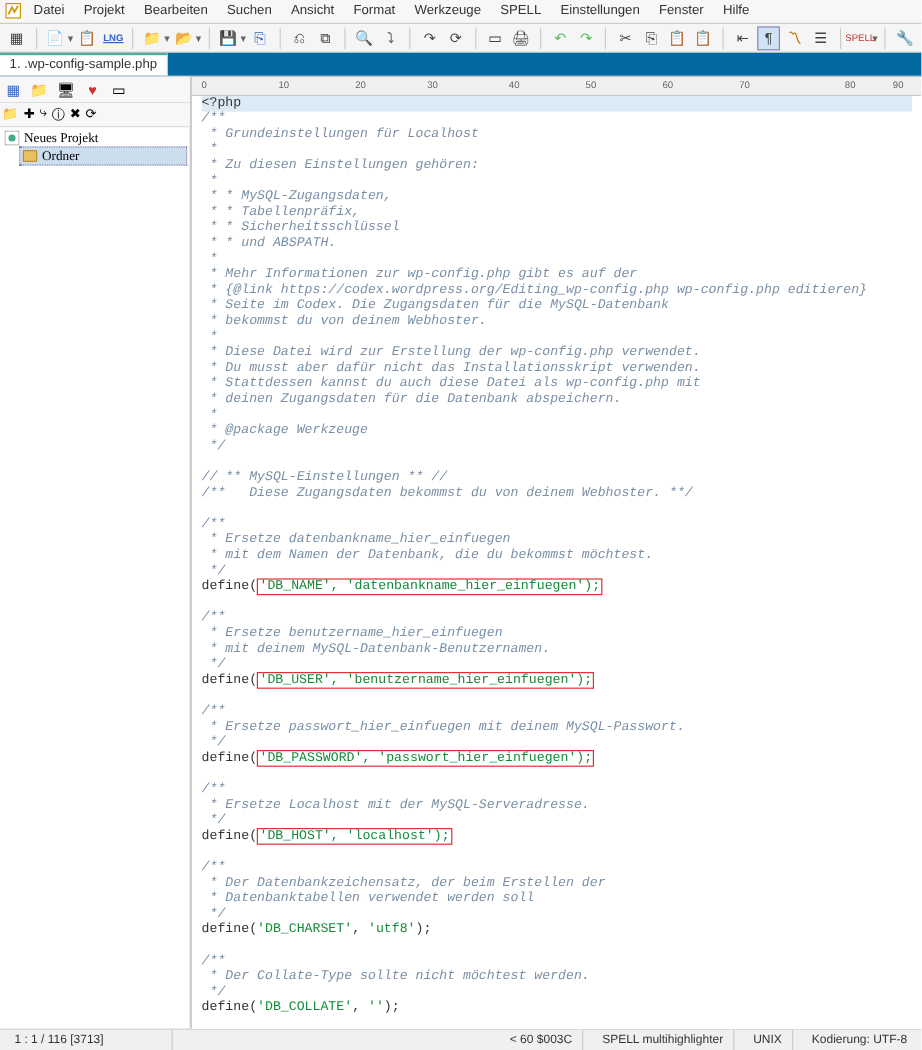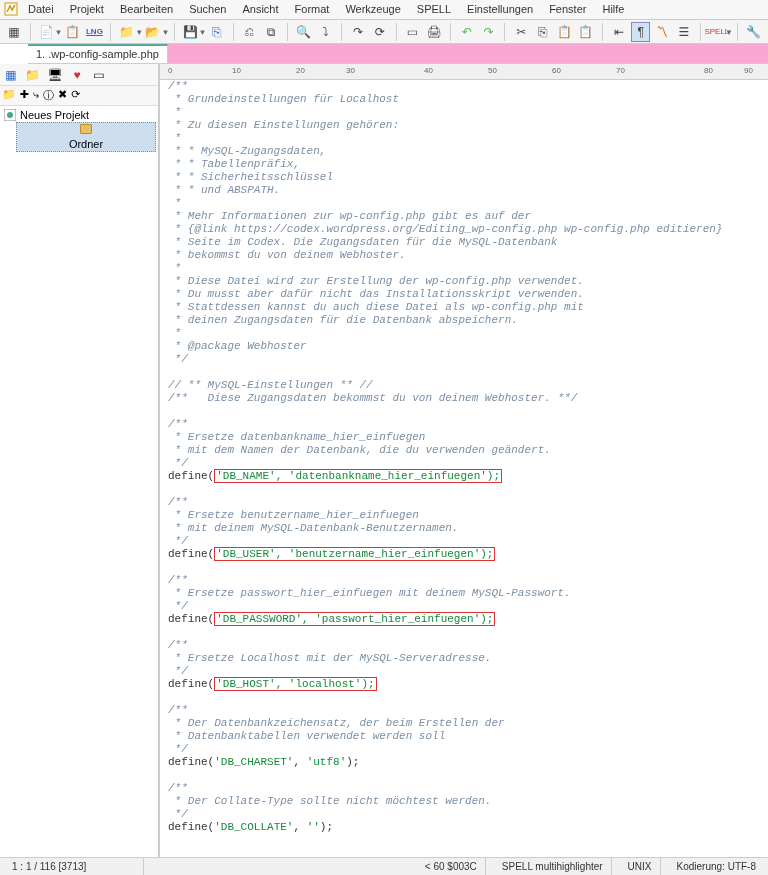--- a/index.html
+++ b/index.html
@@ -7,34 +7,34 @@
   .menubar { display: flex; background: #f7f7f7; border-bottom: 1px solid #ccc; padding: 2px 4px; gap: 4px; height: 20px; }
   .menubar .icon-app { width: 14px; height: 14px; display: inline-block; }
   .menubar .icon-app svg { width: 14px; height: 14px; }
   .menubar span.menu-item { padding: 1px 6px; color: #333; cursor: default; }
 
   .toolbar { display: flex; align-items: center; background: #f5f5f5; border-bottom: 1px solid #ccc; padding: 2px 4px; gap: 2px; height: 24px; }
   .toolbar .tbtn { width: 20px; height: 20px; display: flex; align-items: center; justify-content: center; border: 1px solid transparent; cursor: pointer; font-size: 12px; color: #444; }
   .toolbar .sep { width: 1px; height: 18px; background: #ccc; margin: 0 4px; }
   .toolbar .dd { font-size: 9px; color: #666; margin-left: -2px; }
 
-  .tab-bar { display: flex; background: #f9a8d4; border-bottom: 1px solid #ccc; height: 20px; margin-left: 28px; }
+  .tab-bar { display: flex; background: #0369a1; border-bottom: 1px solid #ccc; height: 20px; }
   .tab { padding: 2px 8px; background: #fff; border-right: 1px solid #ccc; border-top: 2px solid #5a9; font-size: 11px; color: #333; }
 
   .main { display: flex; height: calc(100% - 20px - 24px - 20px - 18px); }
   .side { width: 160px; border-right: 2px solid #ccc; background: #fff; display: flex; flex-direction: column; }
   .side-toolbar { display: flex; gap: 4px; padding: 2px; border-bottom: 1px solid #ddd; background: #f7f7f7; height: 22px; }
   .side-toolbar .stbtn { width: 18px; height: 18px; display: flex; align-items: center; justify-content: center; font-size: 12px; cursor: pointer; }
   .side-toolbar2 { display: flex; gap: 4px; padding: 2px; border-bottom: 1px solid #ddd; background: #f7f7f7; height: 20px; }
-  .tree { padding: 2px; font-size: 11px; }
+  .tree { padding: 2px; font-size: 11px; font-family: Liberation Serif, serif; }
   .tree-item { display: flex; align-items: center; gap: 4px; padding: 1px 2px; }
   .tree-item.selected { background: #cde; border: 1px dotted #88a; }
   .folder-icon-y { display:inline-block; width:12px; height:10px; background:#e8c060; border:1px solid #b89030; border-radius:1px; }
   .project-icon { display:inline-block; width:12px; height:12px; }
-  .indent { margin-left: 14px; flex-direction: column; }
+  .indent { margin-left: 14px; }
 
   .editor-wrap { flex: 1; display: flex; flex-direction: column; position: relative; overflow: hidden; }
   .ruler { height: 16px; background: #f0f0f0; border-bottom: 1px solid #ccc; font-size: 8px; color: #666; position: relative; overflow: hidden; white-space: nowrap; }
   .ruler .num { position: absolute; top: 2px; font-size: 8px; }
 
   .editor { flex: 1; overflow: auto; font-family: "Consolas","Courier New",monospace; font-size: 11px; line-height: 13px; padding: 0 8px 40px 8px; white-space: pre; color: #333; background: #fff; position: relative; }
   .hl-line { background: #dceaf5; display: block; width: 100%; }
   .c-comment { color: #7a8fa6; font-style: italic; }
   .c-string { color: #168a3a; }
   .c-define { color: #333; }
@@ -155,57 +155,57 @@
         <span>Ordner</span>
       </div>
     </div>
   </div>
 
   <div class="editor-wrap">
     <div class="ruler">
       <span class="num" style="left:8px">0</span>
       <span class="num" style="left:72px">10</span>
       <span class="num" style="left:136px">20</span>
-      <span class="num" style="left:186px">30</span>
+      <span class="num" style="left:196px">30</span>
       <span class="num" style="left:264px">40</span>
       <span class="num" style="left:328px">50</span>
       <span class="num" style="left:392px">60</span>
       <span class="num" style="left:456px">70</span>
       <span class="num" style="left:544px">80</span>
       <span class="num" style="left:584px">90</span>
     </div>
-    <div class="editor"><span class="c-comment">/**</span>
+    <div class="editor"><span class="hl-line"><span class="c-normal">&lt;?php</span></span><span class="c-comment">/**</span>
 <span class="c-comment"> * Grundeinstellungen für Localhost</span>
 <span class="c-comment"> *</span>
 <span class="c-comment"> * Zu diesen Einstellungen gehören:</span>
 <span class="c-comment"> *</span>
 <span class="c-comment"> * * MySQL-Zugangsdaten,</span>
 <span class="c-comment"> * * Tabellenpräfix,</span>
 <span class="c-comment"> * * Sicherheitsschlüssel</span>
 <span class="c-comment"> * * und ABSPATH.</span>
 <span class="c-comment"> *</span>
 <span class="c-comment"> * Mehr Informationen zur wp-config.php gibt es auf der</span>
 <span class="c-comment"> * {@link https://codex.wordpress.org/Editing_wp-config.php wp-config.php editieren}</span>
 <span class="c-comment"> * Seite im Codex. Die Zugangsdaten für die MySQL-Datenbank</span>
 <span class="c-comment"> * bekommst du von deinem Webhoster.</span>
 <span class="c-comment"> *</span>
 <span class="c-comment"> * Diese Datei wird zur Erstellung der wp-config.php verwendet.</span>
 <span class="c-comment"> * Du musst aber dafür nicht das Installationsskript verwenden.</span>
 <span class="c-comment"> * Stattdessen kannst du auch diese Datei als wp-config.php mit</span>
 <span class="c-comment"> * deinen Zugangsdaten für die Datenbank abspeichern.</span>
 <span class="c-comment"> *</span>
-<span class="c-comment"> * @package Webhoster</span>
+<span class="c-comment"> * @package Werkzeuge</span>
 <span class="c-comment"> */</span>
 
 <span class="c-comment">// ** MySQL-Einstellungen ** //</span>
 <span class="c-comment">/**   Diese Zugangsdaten bekommst du von deinem Webhoster. **/</span>
 
 <span class="c-comment">/**</span>
 <span class="c-comment"> * Ersetze datenbankname_hier_einfuegen</span>
-<span class="c-comment"> * mit dem Namen der Datenbank, die du verwenden geändert.</span>
+<span class="c-comment"> * mit dem Namen der Datenbank, die du bekommst möchtest.</span>
 <span class="c-comment"> */</span>
 <span class="c-define">define(</span><span class="redbox"><span class="c-string">'DB_NAME', 'datenbankname_hier_einfuegen');</span></span>
 
 <span class="c-comment">/**</span>
 <span class="c-comment"> * Ersetze benutzername_hier_einfuegen</span>
 <span class="c-comment"> * mit deinem MySQL-Datenbank-Benutzernamen.</span>
 <span class="c-comment"> */</span>
 <span class="c-define">define(</span><span class="redbox"><span class="c-string">'DB_USER', 'benutzername_hier_einfuegen');</span></span>
 
 <span class="c-comment">/**</span>

